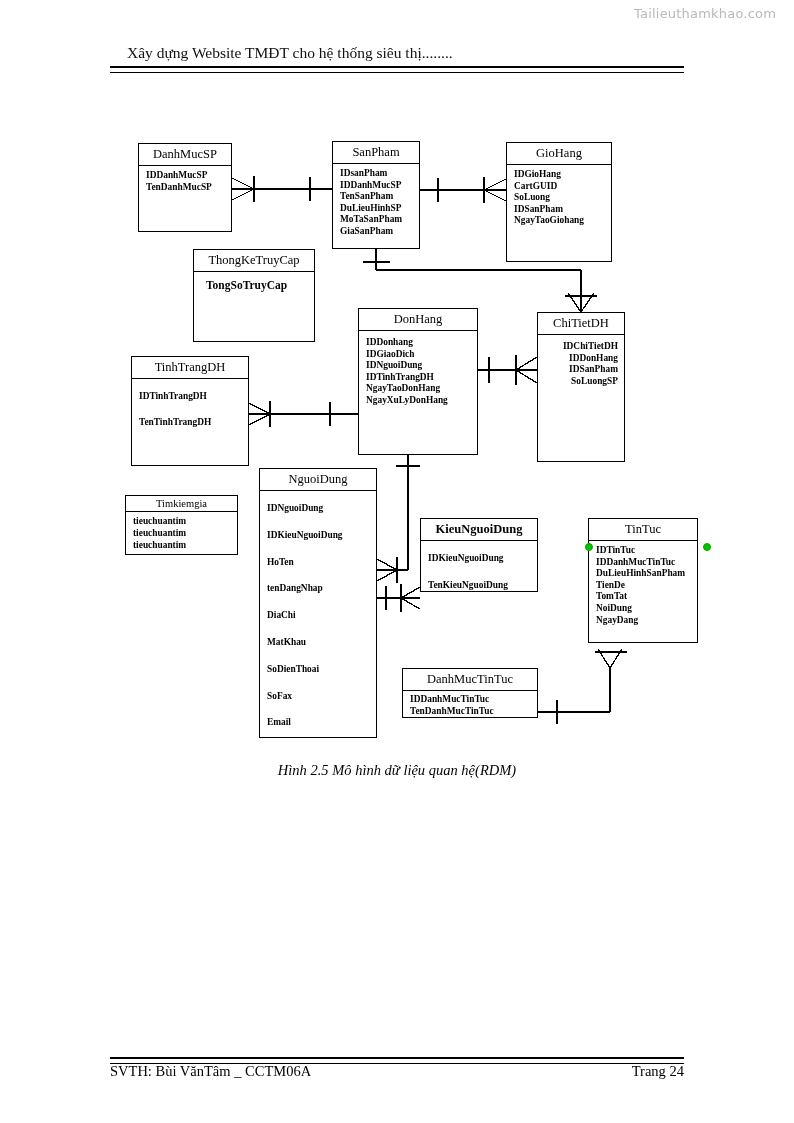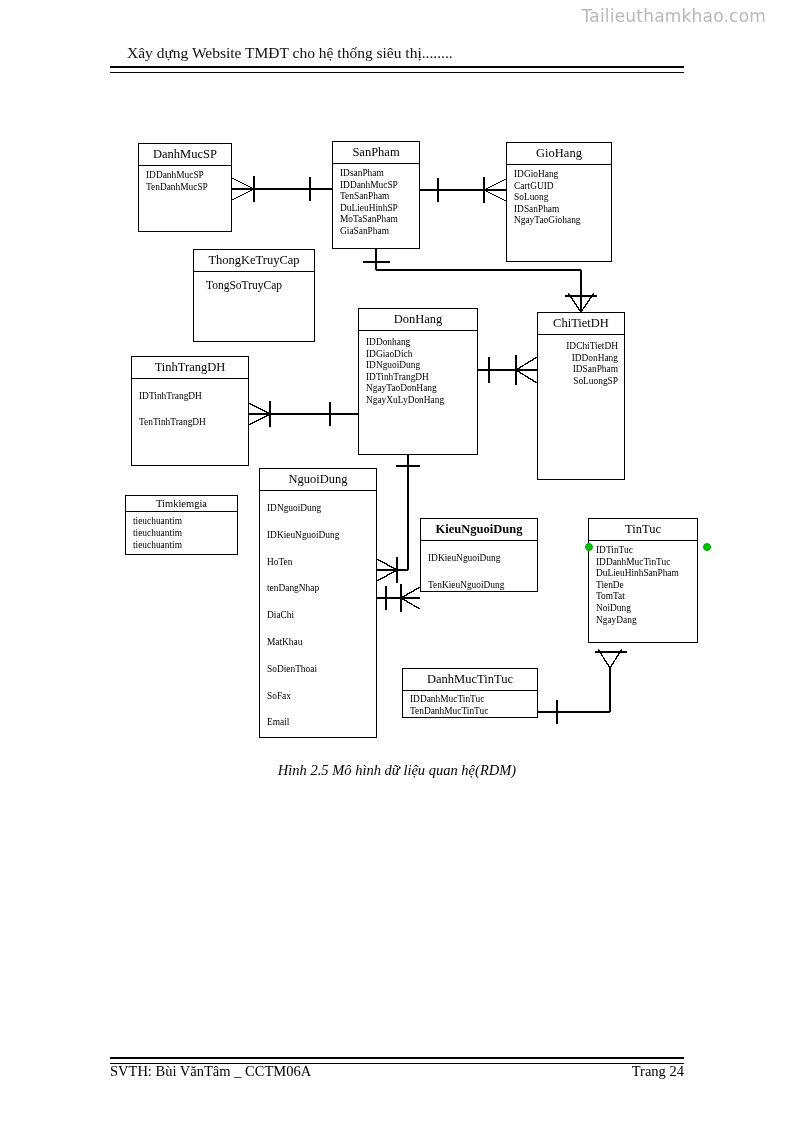--- a/index.html
+++ b/index.html
@@ -19,23 +19,23 @@
   .page {
     position: absolute;
     inset: 0;
     background: #fff;
   }
 
   
   .watermark {
     position: absolute;
     top: 6px;
-    right: 28px;
+    right: 18px;
     font-family: "DejaVu Sans", "Liberation Sans", sans-serif;
-    font-size: 17px;
+    font-size: 13px;
     color: #b9b9b9;
     letter-spacing: 0.2px;
   }
 
   
   .doc-header {
     position: absolute;
     top: 44px;
     left: 127px;
     width: 574px;
@@ -94,20 +94,21 @@
     padding: 3px 2px 3px 2px;
     border-bottom: 1.4px solid #000;
     white-space: nowrap;
     font-family: "Liberation Serif", serif;
   }
   .entity .ent-attrs {
     padding: 4px 6px 3px 7px;
     font-size: 9.4px;
     line-height: 11.6px;
     font-family: "Liberation Serif", serif;
+    font-weight: bold;
   }
   .entity .ent-attrs div { white-space: nowrap; }
   .entity.spaced .ent-attrs { line-height: 26.5px; padding-top: 2px; }
   .entity .ent-attrs div.wrapped { white-space: normal; }
 
   
   .handle {
     position: absolute;
     width: 6px;
     height: 6px;
@@ -262,21 +263,21 @@
       <div class="ent-attrs" style="padding-top:6px;">
         <div>IDDonhang</div>
         <div>IDGiaoDich</div>
         <div>IDNguoiDung</div>
         <div>IDTinhTrangDH</div>
         <div>NgayTaoDonHang</div>
         <div>NgayXuLyDonHang</div>
       </div>
     </div>
 
-    <div class="entity" style="left:537px; top:312px; width:88px; height:168px;">
+    <div class="entity" style="left:537px; top:312px; width:88px; height:150px;">
       <div class="ent-title">ChiTietDH</div>
       <div class="ent-attrs" style="padding-top:6px;text-align:right;">
         <div>IDChiTietDH</div>
         <div>IDDonHang</div>
         <div>IDSanPham</div>
         <div>SoLuongSP</div>
       </div>
     </div>
 
     <div class="entity spaced" style="left:131px; top:356px; width:118px; height:110px;">

